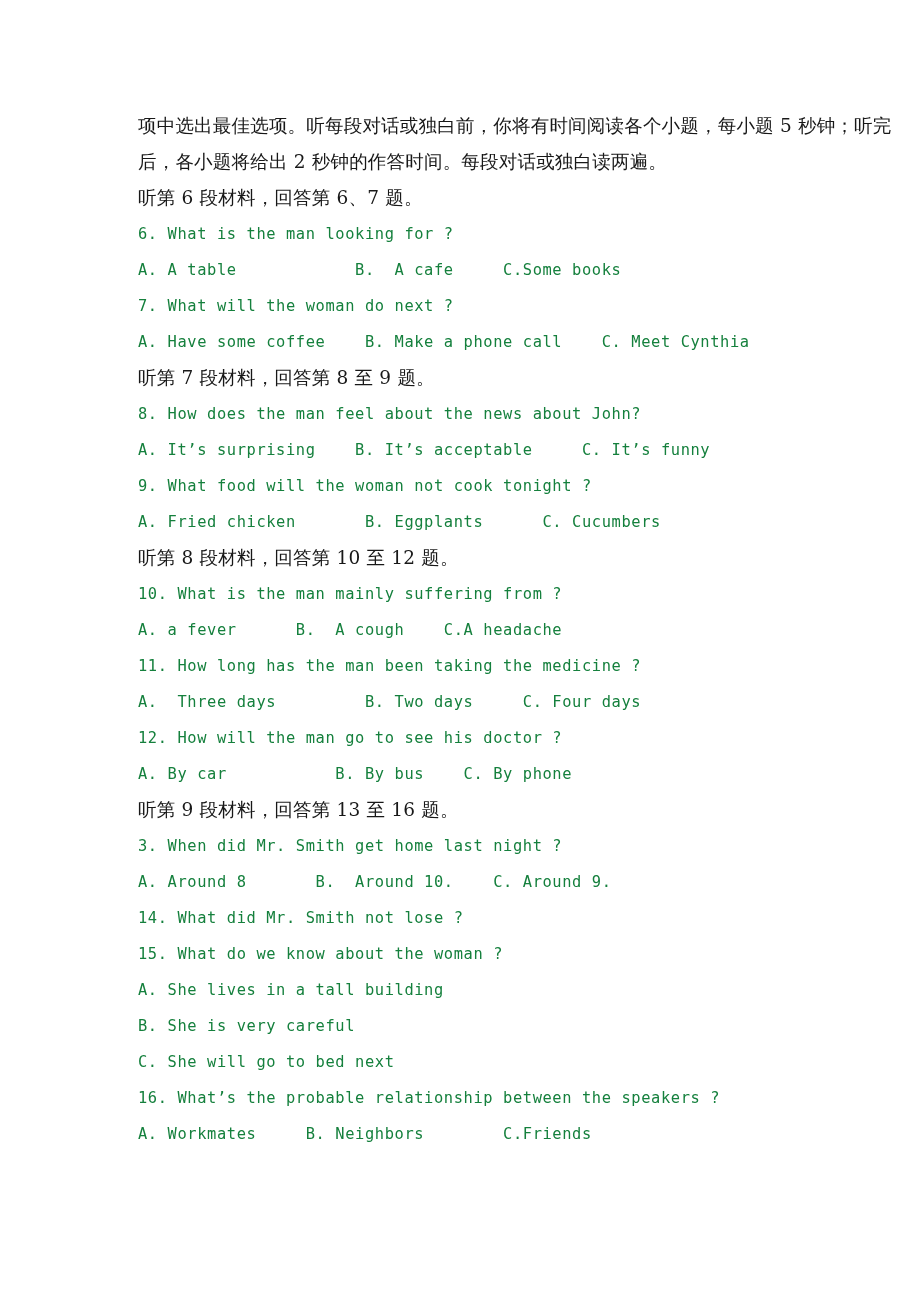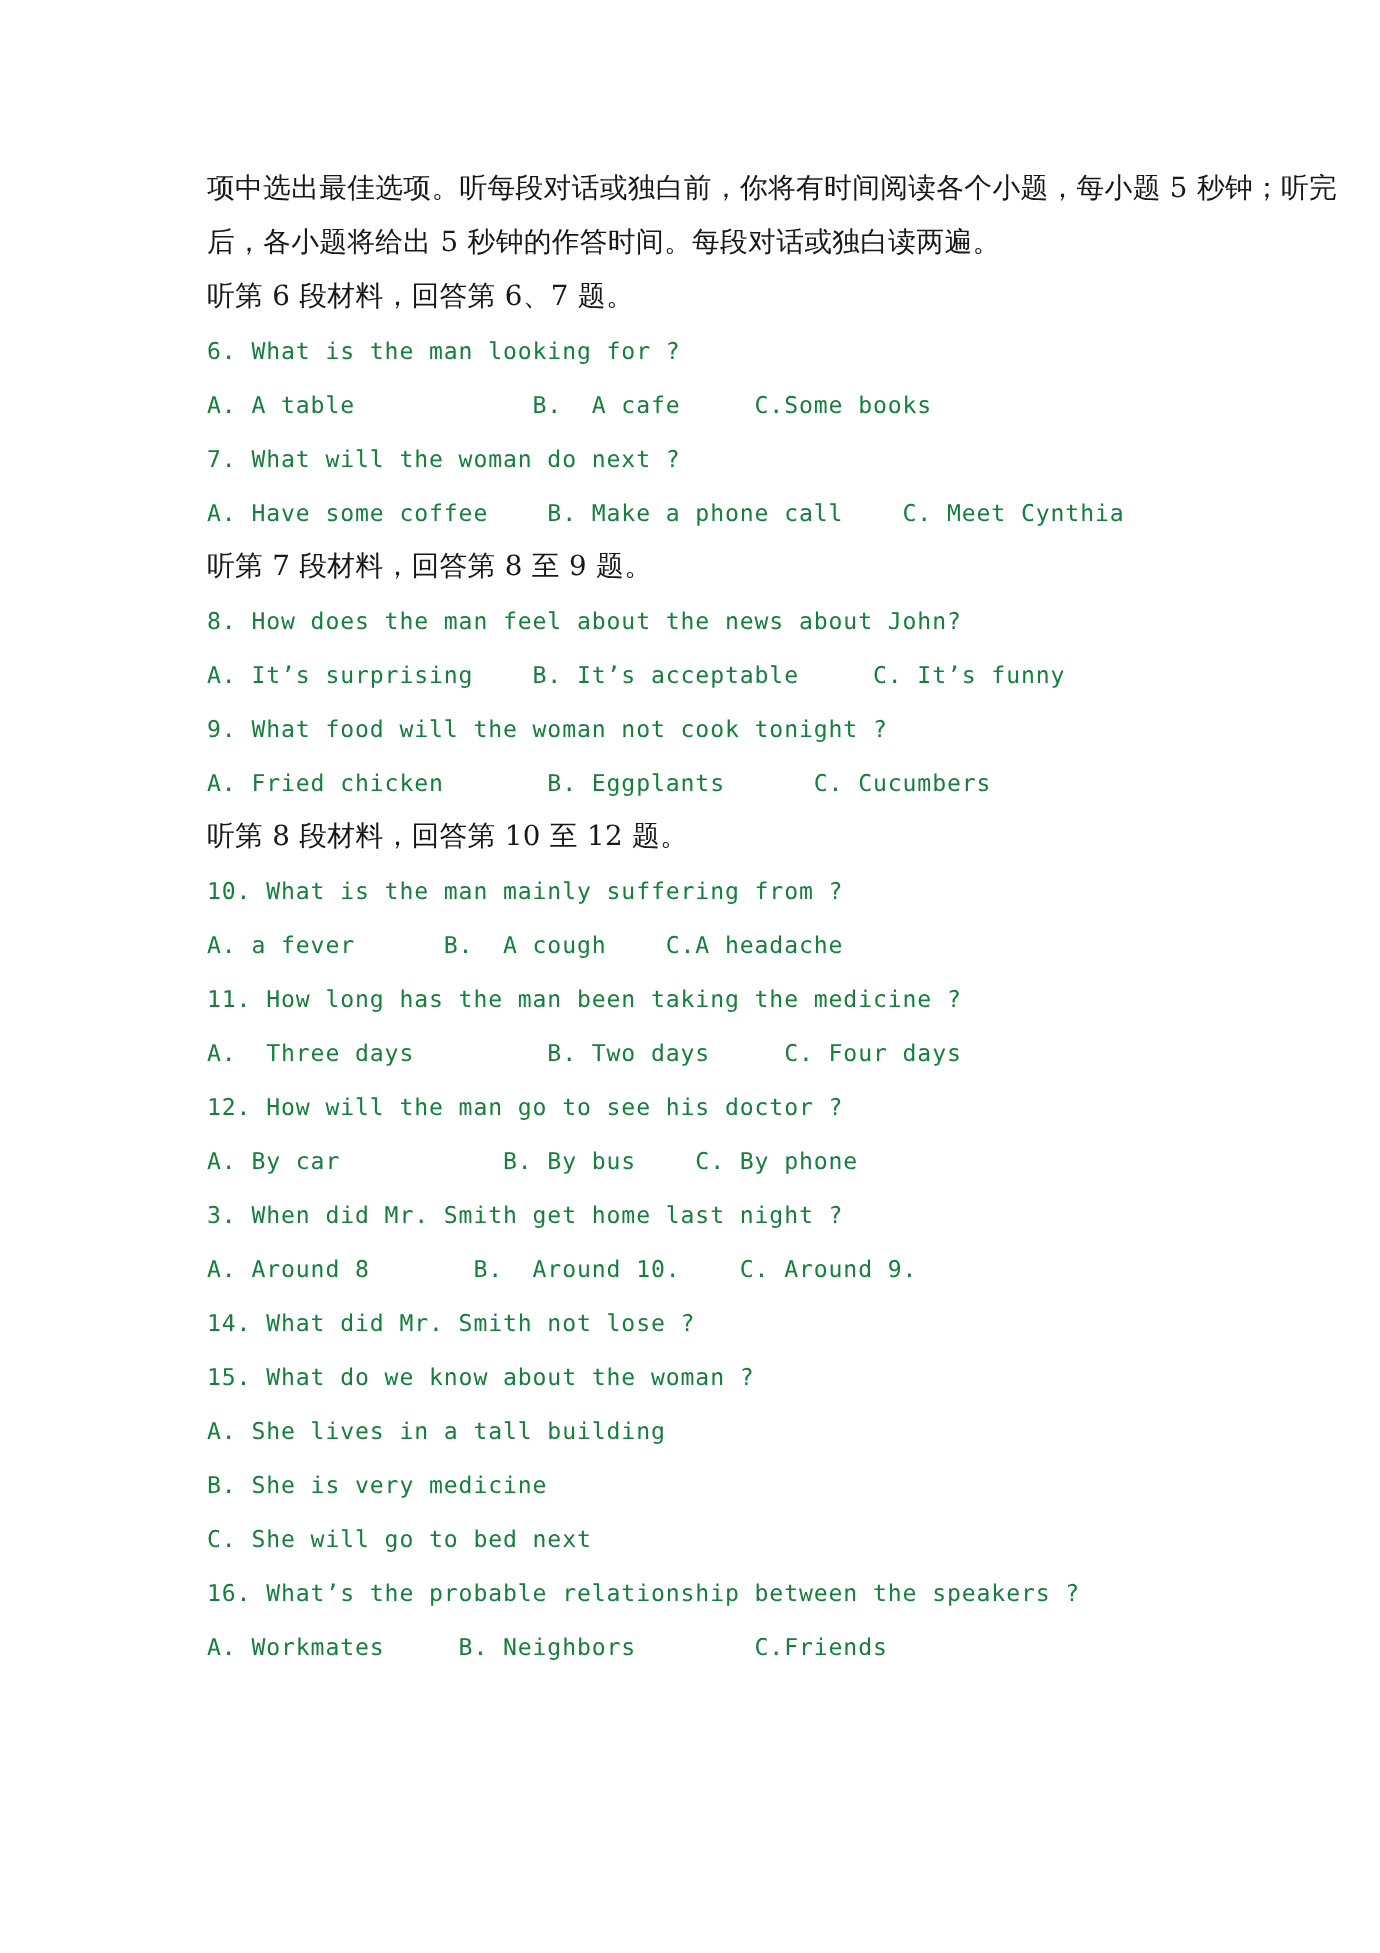--- a/index.html
+++ b/index.html
@@ -60,41 +60,42 @@
 
   .en.stem { }
   .en.options { }
 </style>
 </head>
 <body>
 
 <div id="page">
   <div id="content">
       <div class="line zh instruction">项中选出最佳选项。听每段对话或独白前，你将有时间阅读各个小题，每小题 5 秒钟；听完</div>
-      <div class="line zh instruction">后，各小题将给出 5 秒钟的作答时间。每段对话或独白读两遍。</div>
+      <div class="line zh instruction">后，各小题将给出 2 秒钟的作答时间。每段对话或独白读两遍。</div>
       <div class="line zh section-header">听第 6 段材料，回答第 6、7 题。</div>
       <div class="line en stem">6. What is the man looking for ?</div>
       <div class="line en options">A. A table            B.  A cafe     C.Some books</div>
       <div class="line en stem">7. What will the woman do next ?</div>
       <div class="line en options">A. Have some coffee    B. Make a phone call    C. Meet Cynthia</div>
       <div class="line zh section-header">听第 7 段材料，回答第 8 至 9 题。</div>
       <div class="line en stem">8. How does the man feel about the news about John?</div>
       <div class="line en options">A. It’s surprising    B. It’s acceptable     C. It’s funny</div>
       <div class="line en stem">9. What food will the woman not cook tonight ?</div>
       <div class="line en options">A. Fried chicken       B. Eggplants      C. Cucumbers</div>
       <div class="line zh section-header">听第 8 段材料，回答第 10 至 12 题。</div>
       <div class="line en stem">10. What is the man mainly suffering from ?</div>
       <div class="line en options">A. a fever      B.  A cough    C.A headache</div>
       <div class="line en stem">11. How long has the man been taking the medicine ?</div>
       <div class="line en options">A.  Three days         B. Two days     C. Four days</div>
       <div class="line en stem">12. How will the man go to see his doctor ?</div>
       <div class="line en options">A. By car           B. By bus    C. By phone</div>
+      <div class="line zh section-header">听第 9 段材料，回答第 13 至 16 题。</div>
       <div class="line en stem">3. When did Mr. Smith get home last night ?</div>
       <div class="line en options">A. Around 8       B.  Around 10.    C. Around 9.</div>
       <div class="line en stem">14. What did Mr. Smith not lose ?</div>
       <div class="line en stem">15. What do we know about the woman ?</div>
       <div class="line en options">A. She lives in a tall building</div>
-      <div class="line en options">B. She is very medicine</div>
+      <div class="line en options">B. She is very careful</div>
       <div class="line en options">C. She will go to bed next</div>
       <div class="line en stem">16. What’s the probable relationship between the speakers ?</div>
       <div class="line en options">A. Workmates     B. Neighbors        C.Friends</div>
     </div>
 </div>
 
 </body></html>

